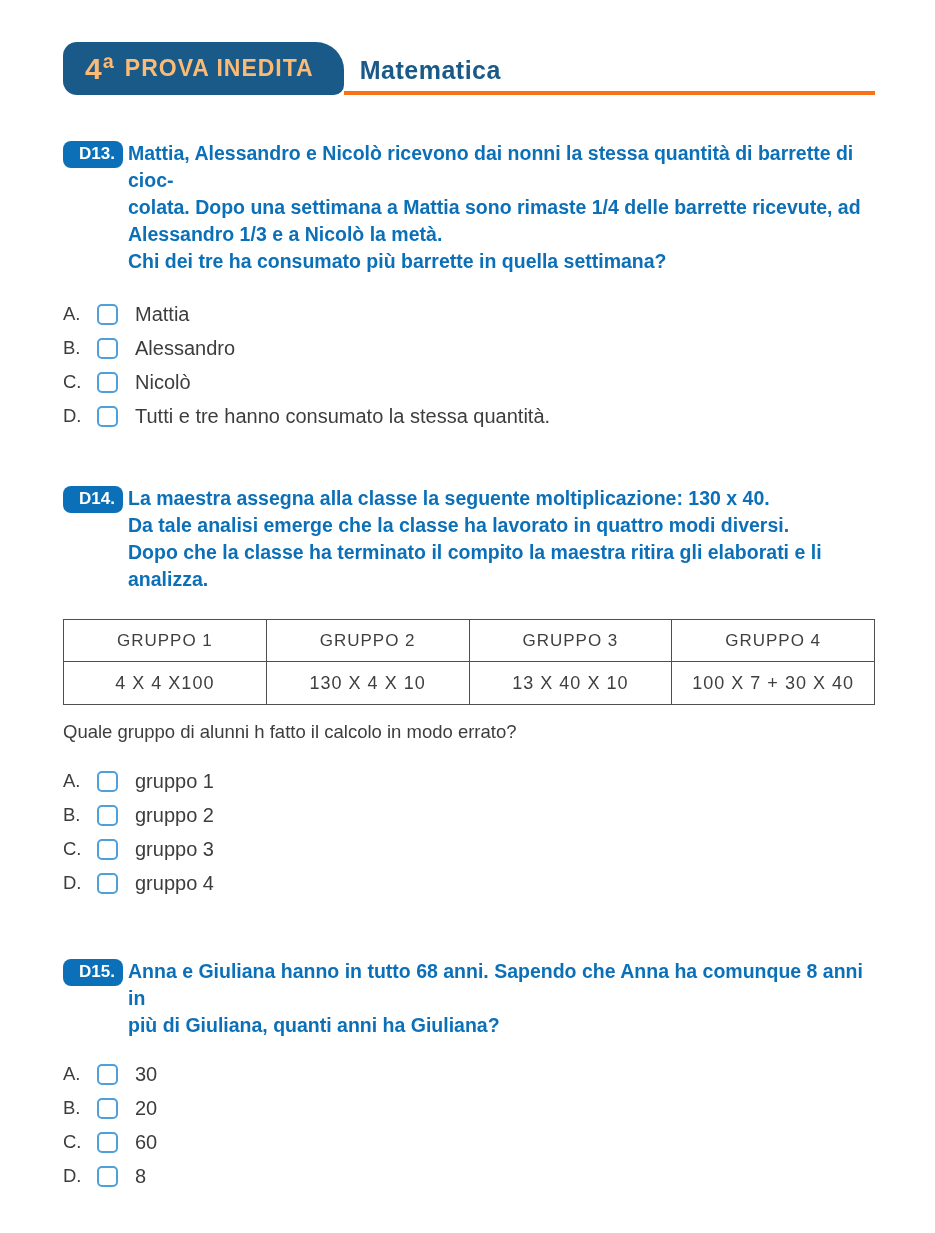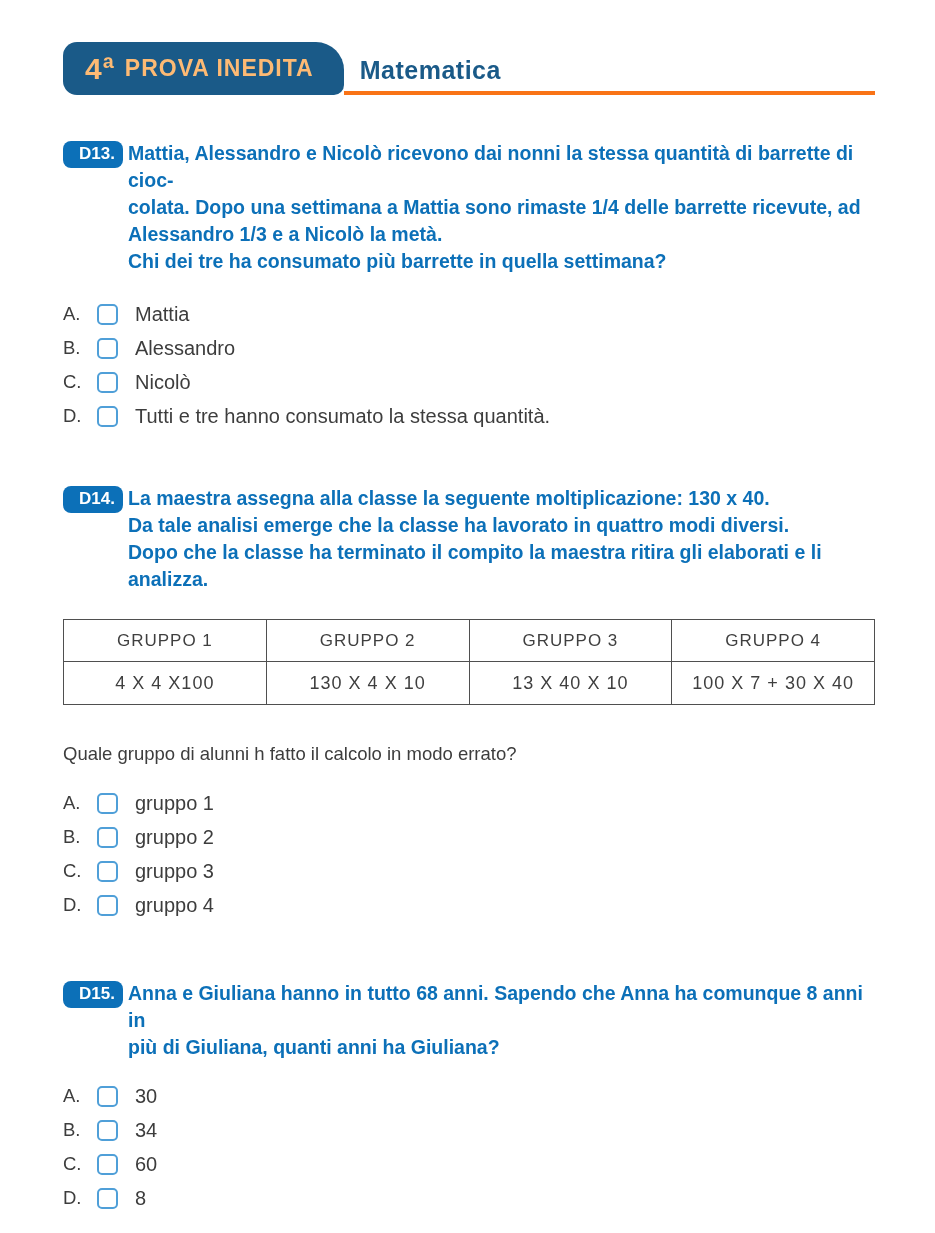--- a/index.html
+++ b/index.html
@@ -66,21 +66,21 @@
     width: 100%; border-collapse: collapse; margin-top: 26px;
     table-layout: fixed;
   }
   table.groups td {
     border: 1px solid #4f4f4f; text-align: center;
     color: #3f3f3f; letter-spacing: 1px;
   }
   table.groups tr.hdr td { height: 42px; font-size: 17px; }
   table.groups tr.val td { height: 43px; font-size: 18px; }
 
-  .followup { margin-top: 38px; font-size: 18.5px; color: #3d3d3d; }
+  .followup { margin-top: 16px; font-size: 18.5px; color: #3d3d3d; }
   .options-after-table { margin-top: 27px; }
   .options-q15 { margin-top: 24px; }
 </style>
 </head>
 <body>
 
 <div class="page">
 
   <div class="header-row">
     <div class="prova-badge">
@@ -192,21 +192,21 @@
 
   <div class="options options-q15">
     <div class="option-row">
       <span class="opt-letter">A.</span>
       <span class="checkbox"></span>
       <span class="opt-label">30</span>
     </div>
     <div class="option-row">
       <span class="opt-letter">B.</span>
       <span class="checkbox"></span>
-      <span class="opt-label">34</span>
+      <span class="opt-label">20</span>
     </div>
     <div class="option-row">
       <span class="opt-letter">C.</span>
       <span class="checkbox"></span>
       <span class="opt-label">60</span>
     </div>
     <div class="option-row">
       <span class="opt-letter">D.</span>
       <span class="checkbox"></span>
       <span class="opt-label">8</span>

